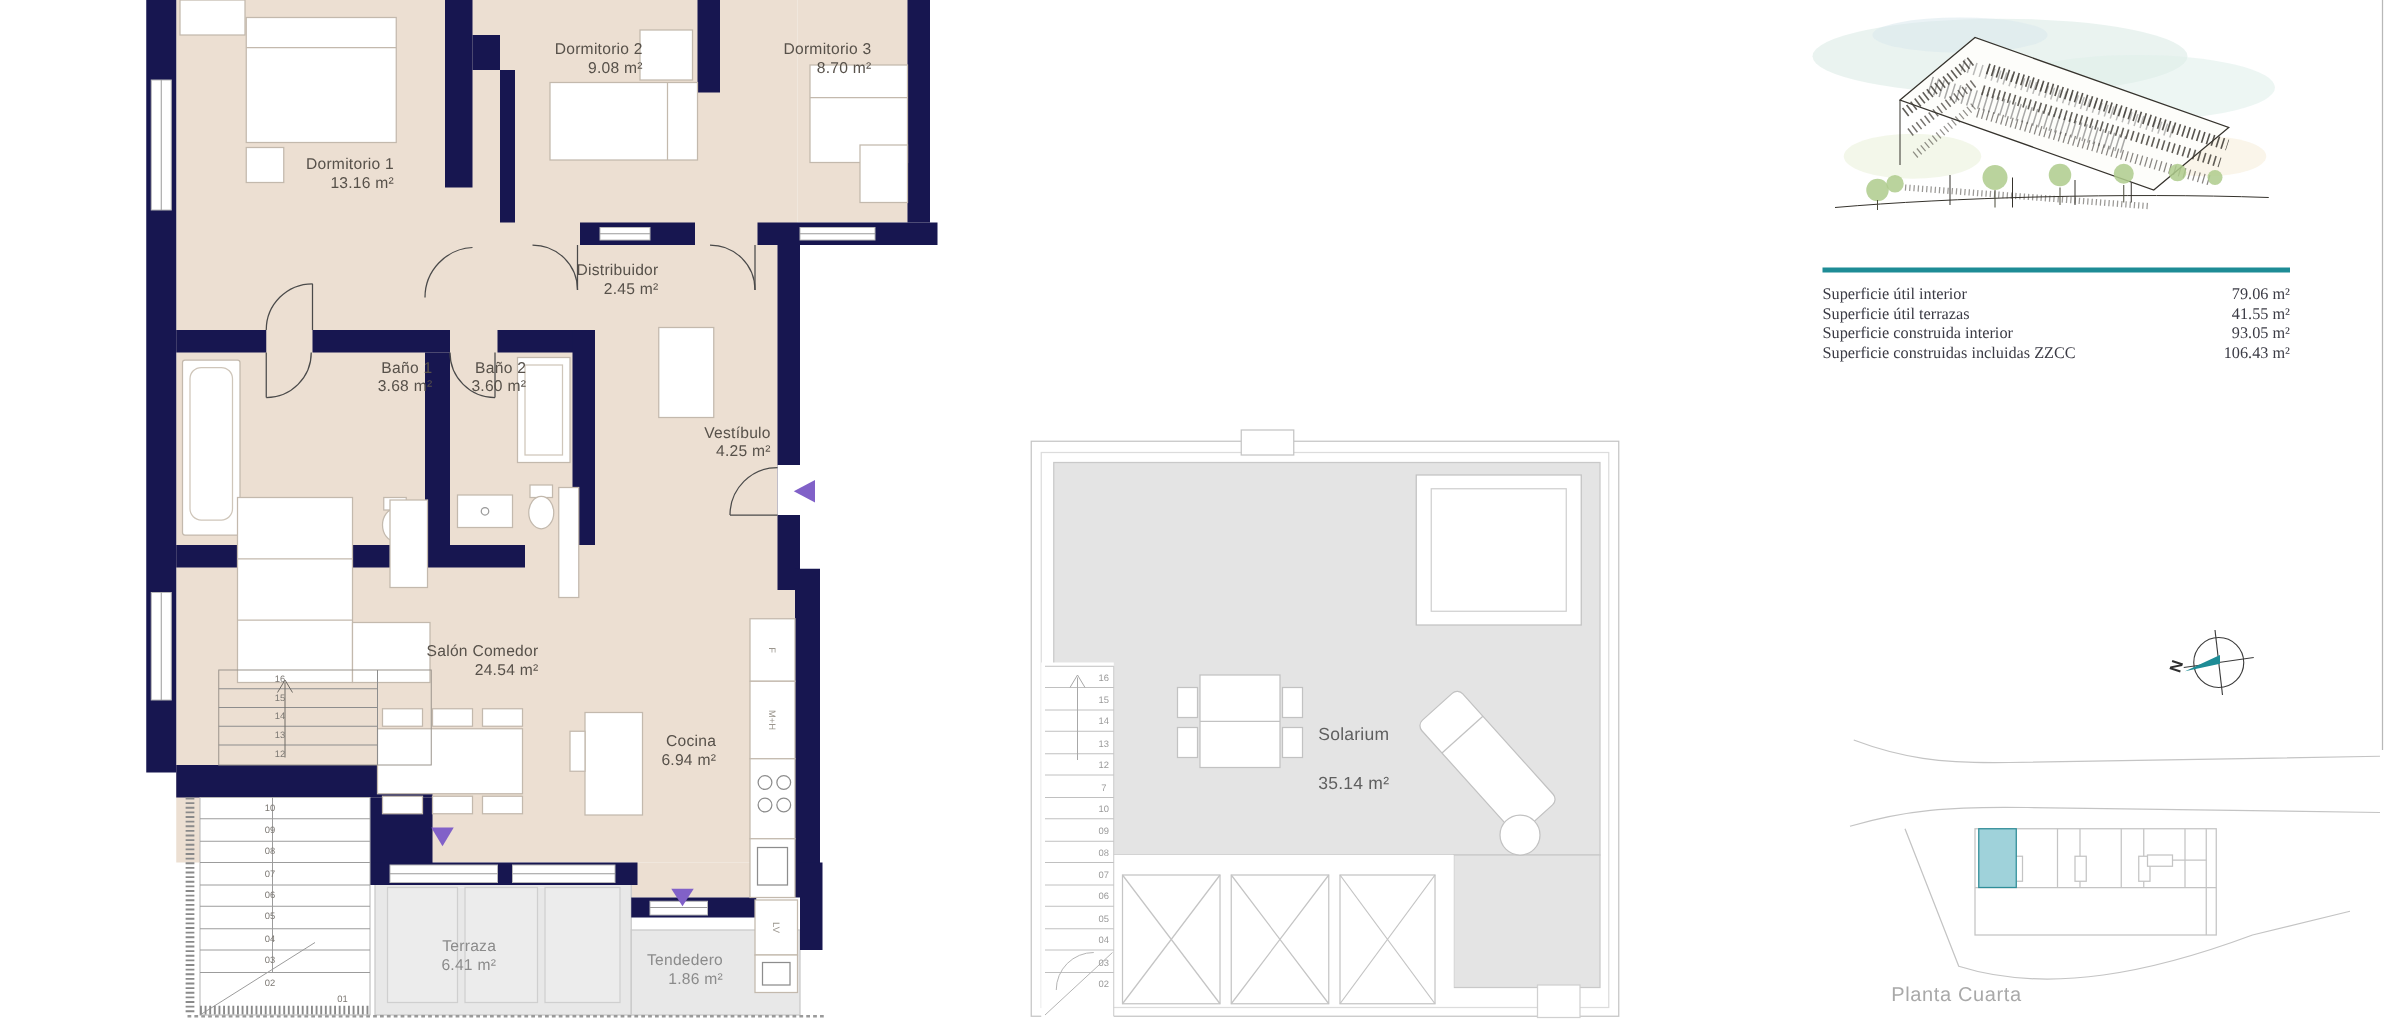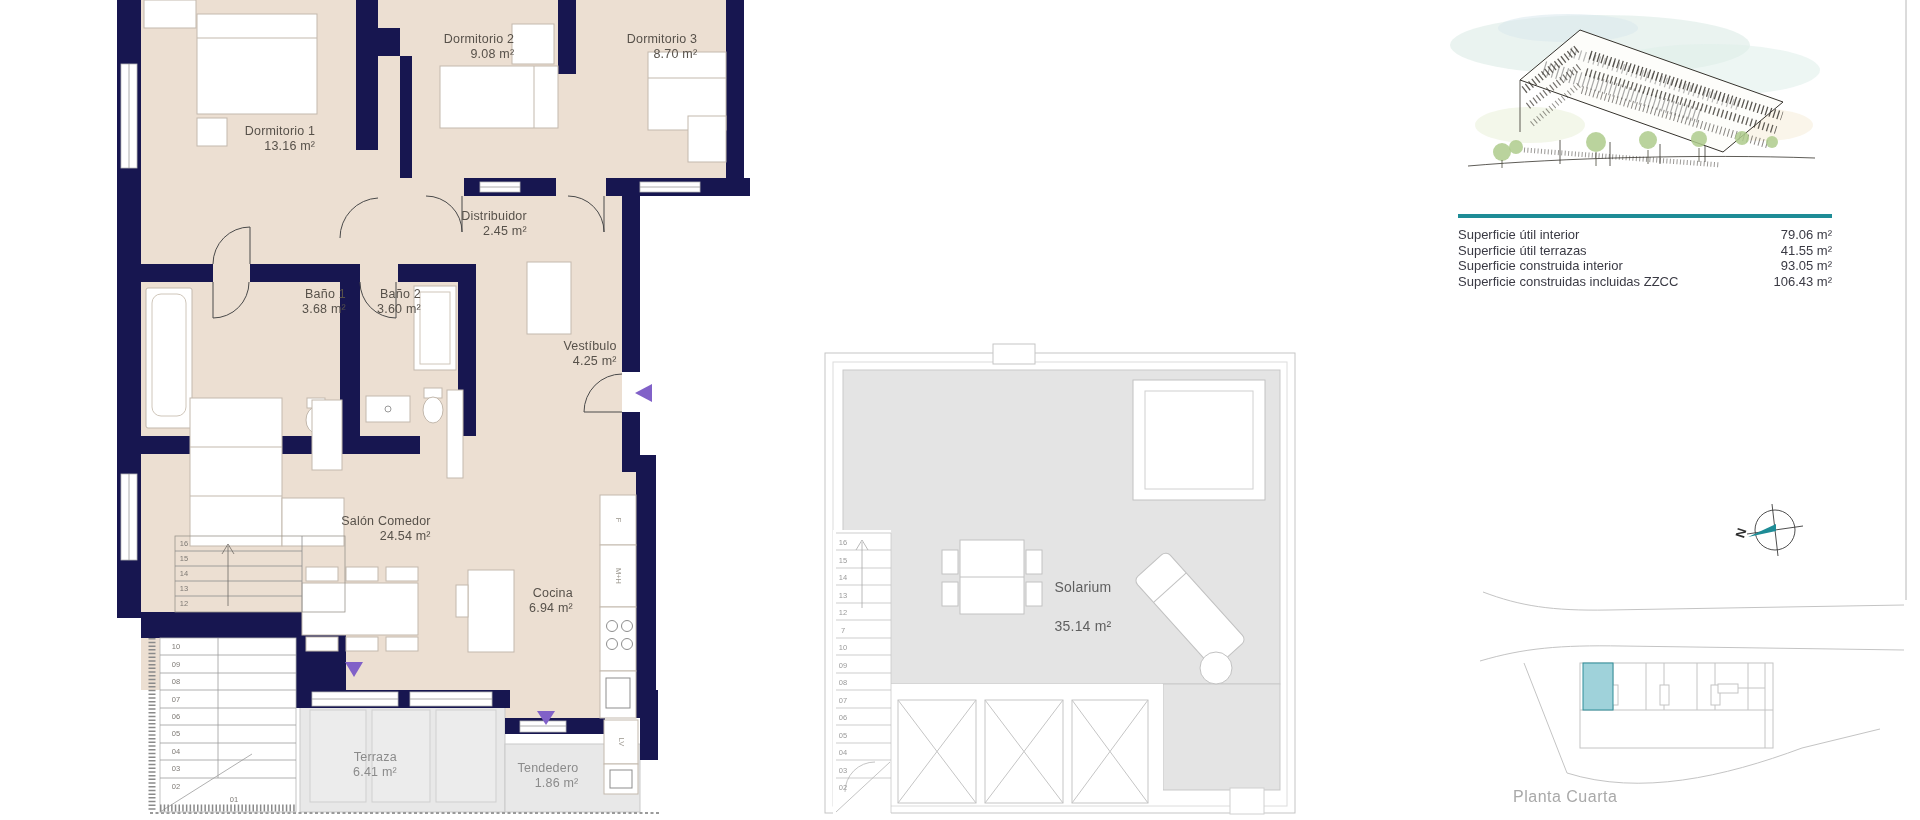--- a/index.html
+++ b/index.html
@@ -9,33 +9,33 @@
 
   
   .room-label{position:absolute;transform:translate(-50%,-50%);text-align:right;
     font-size:12.5px;line-height:15px;color:#57514a;white-space:nowrap;letter-spacing:.2px;}
   .room-label .nm,.room-label .ar{display:block;}
   .room-label.sol{color:#5f5f5f;font-size:14px;}
   .room-label.sol .ar{margin-top:24px;}
   .room-label.gray{color:#8b8b8b;}
 
   
-  .stairnum{position:absolute;transform:translate(-50%,-50%);font-size:7.5px;color:#7d7974;}
+  .stairnum{position:absolute;transform:translate(-50%,-50%);font-size:7.5px;color:#7d7974;margin-left:40px;}
   .stairnum.solnum{color:#9a9a9a;}
   .krot{position:absolute;transform:translate(-50%,-50%) rotate(90deg);font-size:7.5px;color:#9b968e;white-space:nowrap;}
 
   
   .panel{position:absolute;left:1458px;top:214px;width:374px;}
   .rule{height:4px;background:#1e8c96;margin-bottom:7px;}
   .titlerow{display:flex;justify-content:space-between;align-items:baseline;}
   .sup-title{font-size:29px;font-weight:bold;color:#23243c;letter-spacing:-.4px;}
   .viv{font-size:17px;color:#f0ab80;white-space:nowrap;}
   .unitcode{font-size:31px;font-weight:bold;color:#ea9260;margin-left:4px;}
   .rows{margin-top:9px;}
-  .srow{display:flex;justify-content:space-between;font-size:13px;color:#3a3a44;line-height:15.6px;}
+  .srow{display:flex;justify-content:space-between;font-size:13px;color:#3a3a44;line-height:15.6px;font-family:Liberation Serif, serif;}
 
   .caption{position:absolute;left:1513px;top:788px;font-size:16px;color:#a9a9a9;letter-spacing:.5px;text-align:right;}
   .north{position:absolute;left:1741px;top:533px;font-size:13px;color:#2e2e2e;
     transform:translate(-50%,-50%) rotate(-72deg);font-weight:bold;}
 </style>
 </head>
 <body>
 
 <div class="canvas">
 

